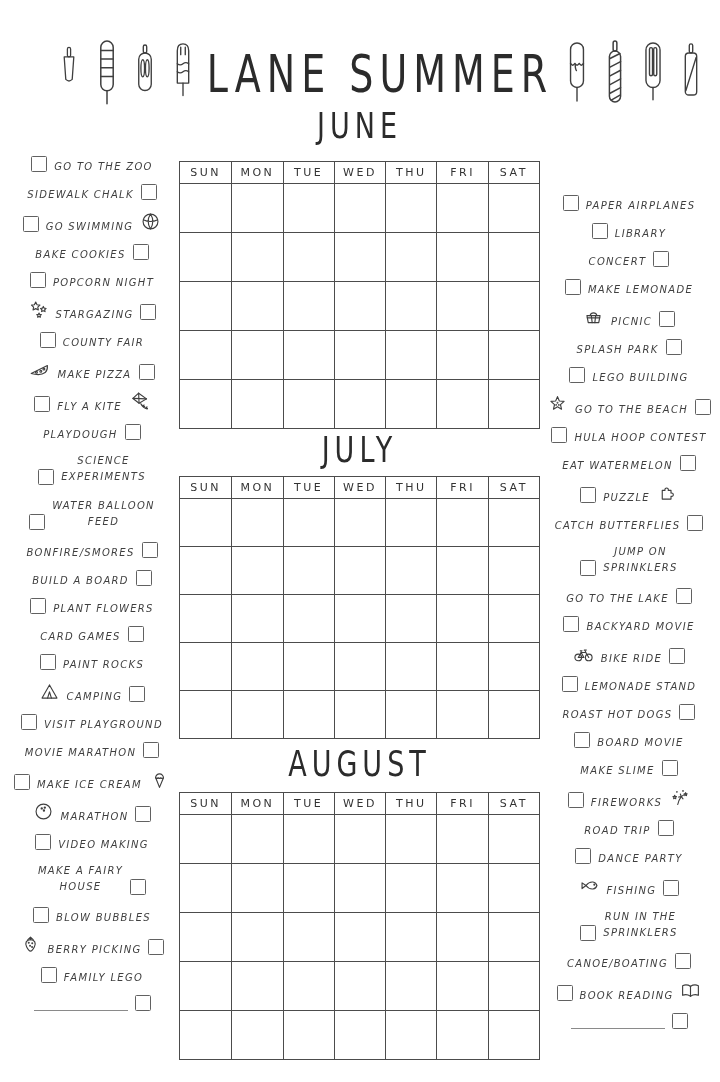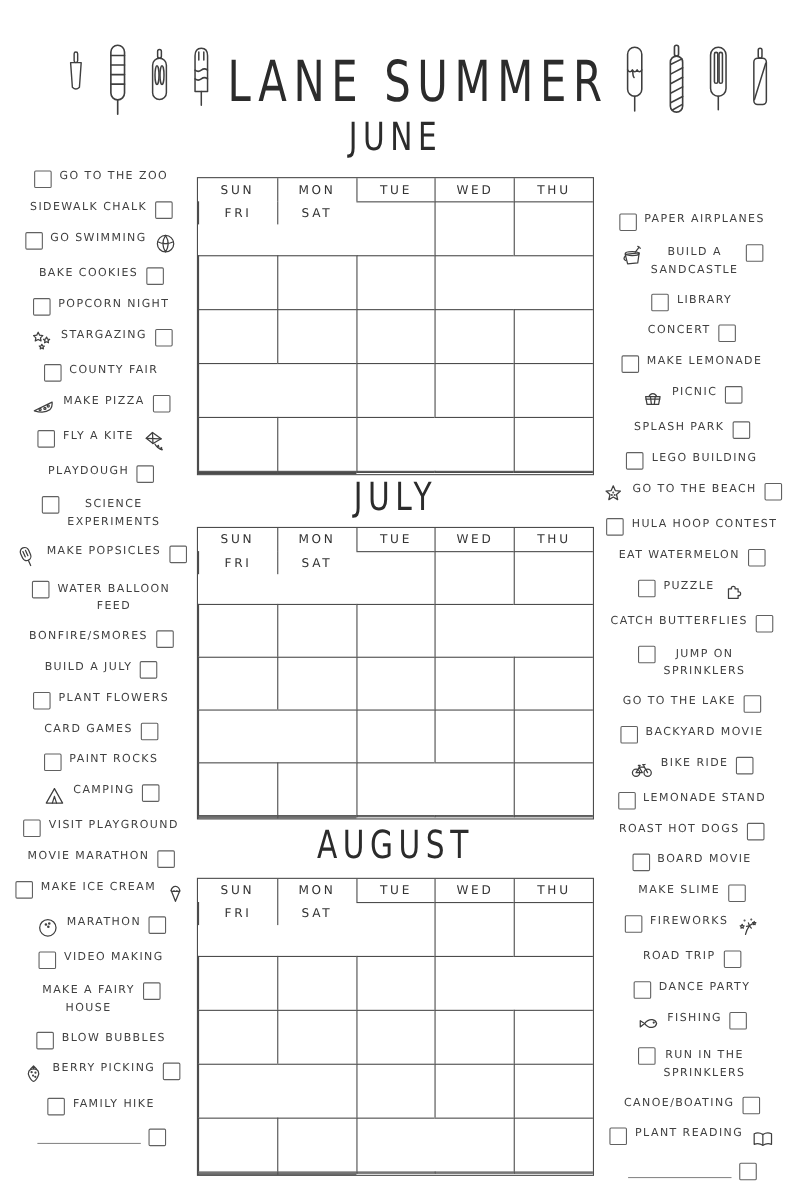--- a/index.html
+++ b/index.html
@@ -12,34 +12,34 @@
   .header{position:absolute;top:28px;left:0;right:0;height:92px;
     display:flex;align-items:center;justify-content:space-between;
     padding:0 14px;box-sizing:border-box;margin-left:40px;}
   .decor{display:flex;gap:8px;align-items:center;}
   .title{font-size:38px;letter-spacing:6px;font-weight:400;color:#2b2b2b;
     transform:scaleY(1.35);white-space:nowrap;}
   
   .calendars{position:absolute;left:179px;top:106px;width:361px;}
   .month-title{height:40px;line-height:40px;text-align:center;font-size:27px;
     letter-spacing:5px;color:#2b2b2b;transform:scaleY(1.3);font-weight:400;}
-  .cal{border:1.3px solid #4c4c4c;display:grid;grid-template-columns:repeat(5,1fr);
+  .cal{border:1.3px solid #4c4c4c;display:grid;grid-template-columns:repeat(7,1fr);
     box-sizing:border-box;background:#fff;}
   .cal > div{border-left:1px solid #4c4c4c;}
   .cal > div:nth-child(7n+1){border-left:none;}
   .cal .hd{height:21px;line-height:21px;text-align:center;font-size:11px;
     letter-spacing:2.5px;color:#333;}
   .cal .dc{border-top:1px solid #4c4c4c;}
   
   .checklist{position:absolute;top:155px;display:flex;flex-direction:column;
     align-items:center;}
   #left-list{left:10px;width:164px;}
   #right-list{left:542px;width:174px;margin-top:39px;}
-  .cl-item{display:flex;align-items:flex-start;justify-content:center;gap:7px;
-    min-height:17px;margin-bottom:11px;white-space:nowrap;}
+  .cl-item{display:flex;align-items:flex-end;justify-content:center;gap:7px;
+    min-height:17px;margin-bottom:11px;white-space:nowrap;font-style:italic;}
   .cl-item.two{min-height:34px;}
   .cl-label{font-size:10px;letter-spacing:1.3px;color:#3f3f3f;}
   .cl-item.two .cl-label{display:flex;flex-direction:column;align-items:center;
     line-height:16px;}
   .cbox{width:14px;height:14px;border:1.4px solid #616161;border-radius:1.5px;
     flex:none;background:#fff;}
   .write-line{width:94px;height:13px;border-bottom:1.3px solid #8a8a8a;flex:none;}
   .icon{display:flex;flex:none;align-items:center;}
 </style>
 </head>
@@ -320,45 +320,33 @@
       <div class="cl-label">PLAYDOUGH</div>
       <div class="cbox"></div>
     </div>
     <div class="cl-item two">
       <div class="cbox"></div>
       <div class="cl-label">
         <span>SCIENCE</span>
         <span>EXPERIMENTS</span>
       </div>
     </div>
-    <div class="cl-item">
-      <span class="icon">
-        <svg width="21" height="21" viewBox="0 0 24 24" fill="none" stroke="#3f3f3f" stroke-width="1.3" stroke-linecap="round" stroke-linejoin="round">
-          <g transform="rotate(-24 12 12)">
-            <rect x="7.5" y="1.5" width="9" height="14" rx="4.5"></rect>
-            <path d="M10.5 5v6M13.5 5v6M12 15.5v6"></path>
-          </g>
-        </svg>
-      </span>
-      <div class="cl-label">MAKE POPSICLES</div>
-      <div class="cbox"></div>
-    </div>
     <div class="cl-item two">
       <div class="cbox"></div>
       <div class="cl-label">
         <span>WATER BALLOON</span>
         <span>FEED</span>
       </div>
     </div>
     <div class="cl-item">
       <div class="cl-label">BONFIRE/SMORES</div>
       <div class="cbox"></div>
     </div>
     <div class="cl-item">
-      <div class="cl-label">BUILD A JULY</div>
+      <div class="cl-label">BUILD A BOARD</div>
       <div class="cbox"></div>
     </div>
     <div class="cl-item">
       <div class="cbox"></div>
       <div class="cl-label">PLANT FLOWERS</div>
     </div>
     <div class="cl-item">
       <div class="cl-label">CARD GAMES</div>
       <div class="cbox"></div>
     </div>
@@ -431,46 +419,31 @@
           <circle cx="14" cy="10.5" r=".5"></circle>
           <circle cx="11.5" cy="13.5" r=".5"></circle>
           <circle cx="13.8" cy="14.8" r=".5"></circle>
         </svg>
       </span>
       <div class="cl-label">BERRY PICKING</div>
       <div class="cbox"></div>
     </div>
     <div class="cl-item">
       <div class="cbox"></div>
-      <div class="cl-label">FAMILY HIKE</div>
+      <div class="cl-label">FAMILY LEGO</div>
     </div>
     <div class="cl-item">
       <div class="write-line"></div>
       <div class="cbox"></div>
     </div>
   </div>
 <div class="checklist" id="right-list">
     <div class="cl-item">
       <div class="cbox"></div>
       <div class="cl-label">PAPER AIRPLANES</div>
-    </div>
-    <div class="cl-item two">
-      <span class="icon">
-        <svg width="21" height="21" viewBox="0 0 24 24" fill="none" stroke="#3f3f3f" stroke-width="1.3" stroke-linecap="round" stroke-linejoin="round">
-          <path d="M5 10.5L19.5 9 18 19.5 7.5 20.5z"></path>
-          <ellipse cx="12.2" cy="9.7" rx="7.2" ry="2.1"></ellipse>
-          <path d="M5.5 12q-3.5 3 0 5"></path>
-          <path d="M15.5 8.3L19.5 3M18 2.2l2.8 1.9"></path>
-        </svg>
-      </span>
-      <div class="cl-label">
-        <span>BUILD A</span>
-        <span>SANDCASTLE</span>
-      </div>
-      <div class="cbox"></div>
     </div>
     <div class="cl-item">
       <div class="cbox"></div>
       <div class="cl-label">LIBRARY</div>
     </div>
     <div class="cl-item">
       <div class="cl-label">CONCERT</div>
       <div class="cbox"></div>
     </div>
     <div class="cl-item">
@@ -611,21 +584,21 @@
         <span>RUN IN THE</span>
         <span>SPRINKLERS</span>
       </div>
     </div>
     <div class="cl-item">
       <div class="cl-label">CANOE/BOATING</div>
       <div class="cbox"></div>
     </div>
     <div class="cl-item">
       <div class="cbox"></div>
-      <div class="cl-label">PLANT READING</div>
+      <div class="cl-label">BOOK READING</div>
       <span class="icon">
         <svg width="21" height="21" viewBox="0 0 24 24" fill="none" stroke="#3f3f3f" stroke-width="1.3" stroke-linecap="round" stroke-linejoin="round">
           <path d="M3 6.5Q7.5 4.5 12 7.2 16.5 4.5 21 6.5v11Q16.5 15.5 12 18.5 7.5 15.5 3 17.5z"></path>
           <path d="M12 7.2v11.3"></path>
         </svg>
       </span>
     </div>
     <div class="cl-item">
       <div class="write-line"></div>
       <div class="cbox"></div>

